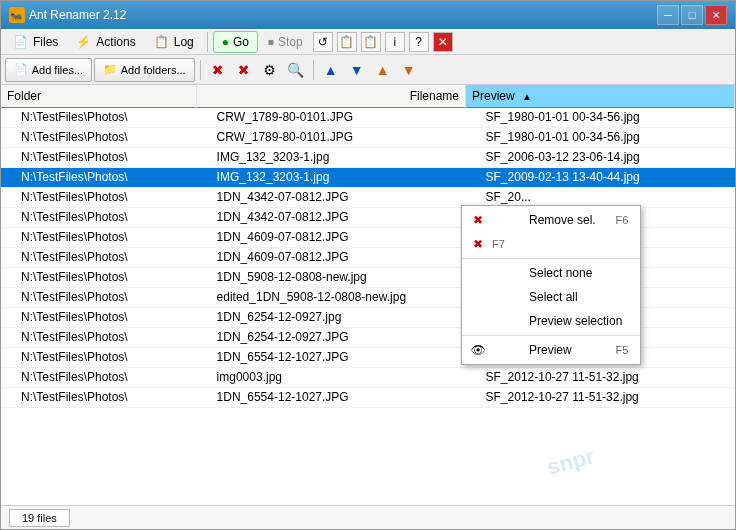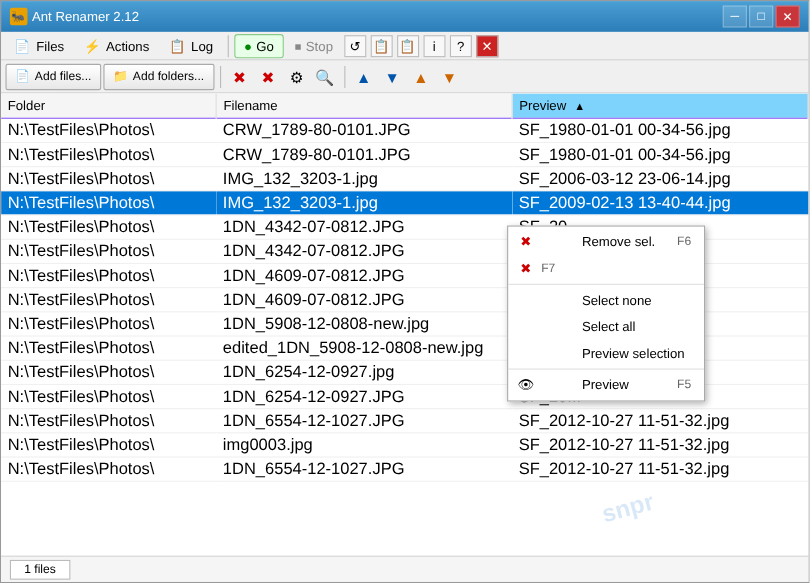--- a/index.html
+++ b/index.html
@@ -152,34 +152,34 @@
       padding: 3px 6px;
       font-weight: normal;
       border-right: 1px solid #ddd;
       font-size: 12px;
       cursor: pointer;
       height: 22px;
     }
     th.sorted { background: #7dd3fc; }
     .sort-arrow { margin-left: 4px; font-size: 10px; }
     td {
-      padding: 2px 6px;
+      padding: 2px 20px;
       border-bottom: 1px solid #f0f0f0;
-      font-size: 15px;
+      font-size: 12px;
       white-space: nowrap;
       overflow: hidden;
       text-overflow: ellipsis;
       height: 20px;
     }
     tr.selected td {
       background: #0078d7;
       color: white;
     }
     .col-folder { width: 160px; }
-    .col-filename { width: 220px; }
+    .col-filename { width: 220px; text-align: right; }
     .col-preview { width: 220px; }
 
     .status-bar {
       height: 24px;
       border-top: 1px solid #ccc;
       background: #f5f5f5;
       display: flex;
       align-items: center;
       padding: 0 8px;
       font-size: 11px;
@@ -448,16 +448,16 @@
         <span class="ctx-label">Preview</span>
         <span class="ctx-shortcut">F5</span>
       </div>
     </div>
 
     <div class="watermark">snpr</div>
   </div>
 
   <div class="status-bar">
     <div class="status-panel">
-      <span>1 files</span>
+      <span>19 files</span>
     </div>
   </div>
 </div>
 
 </body></html>

